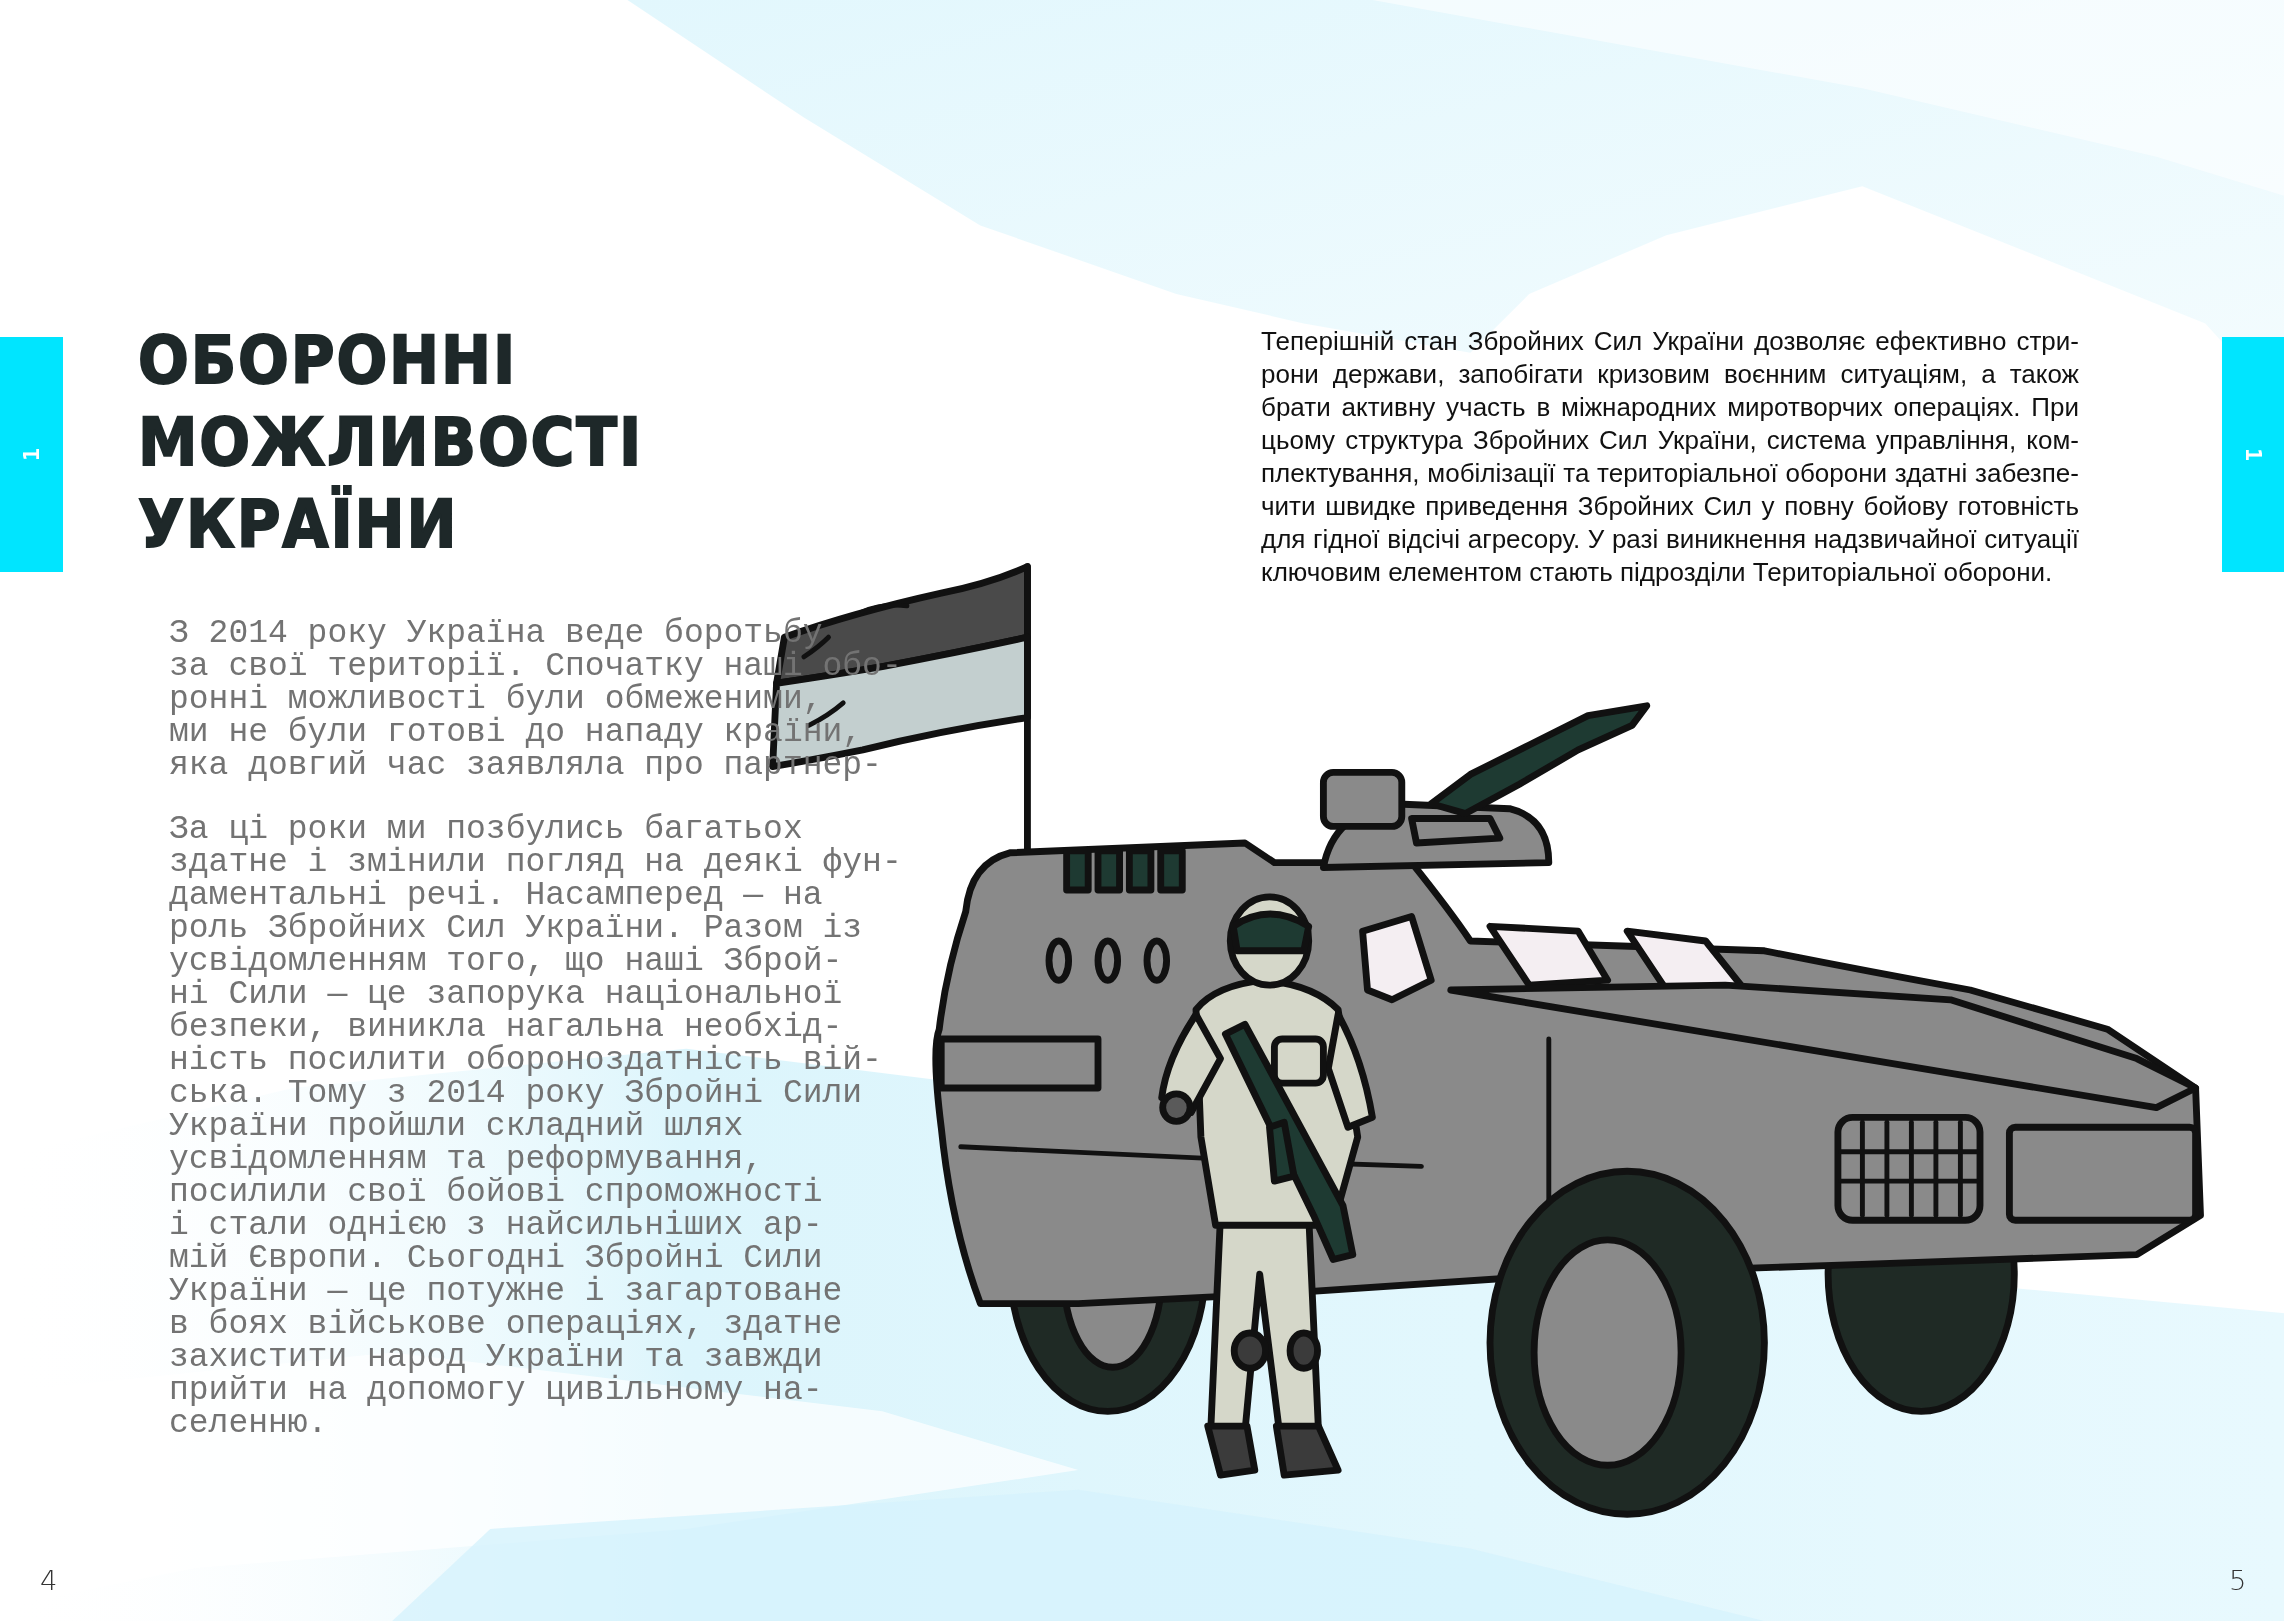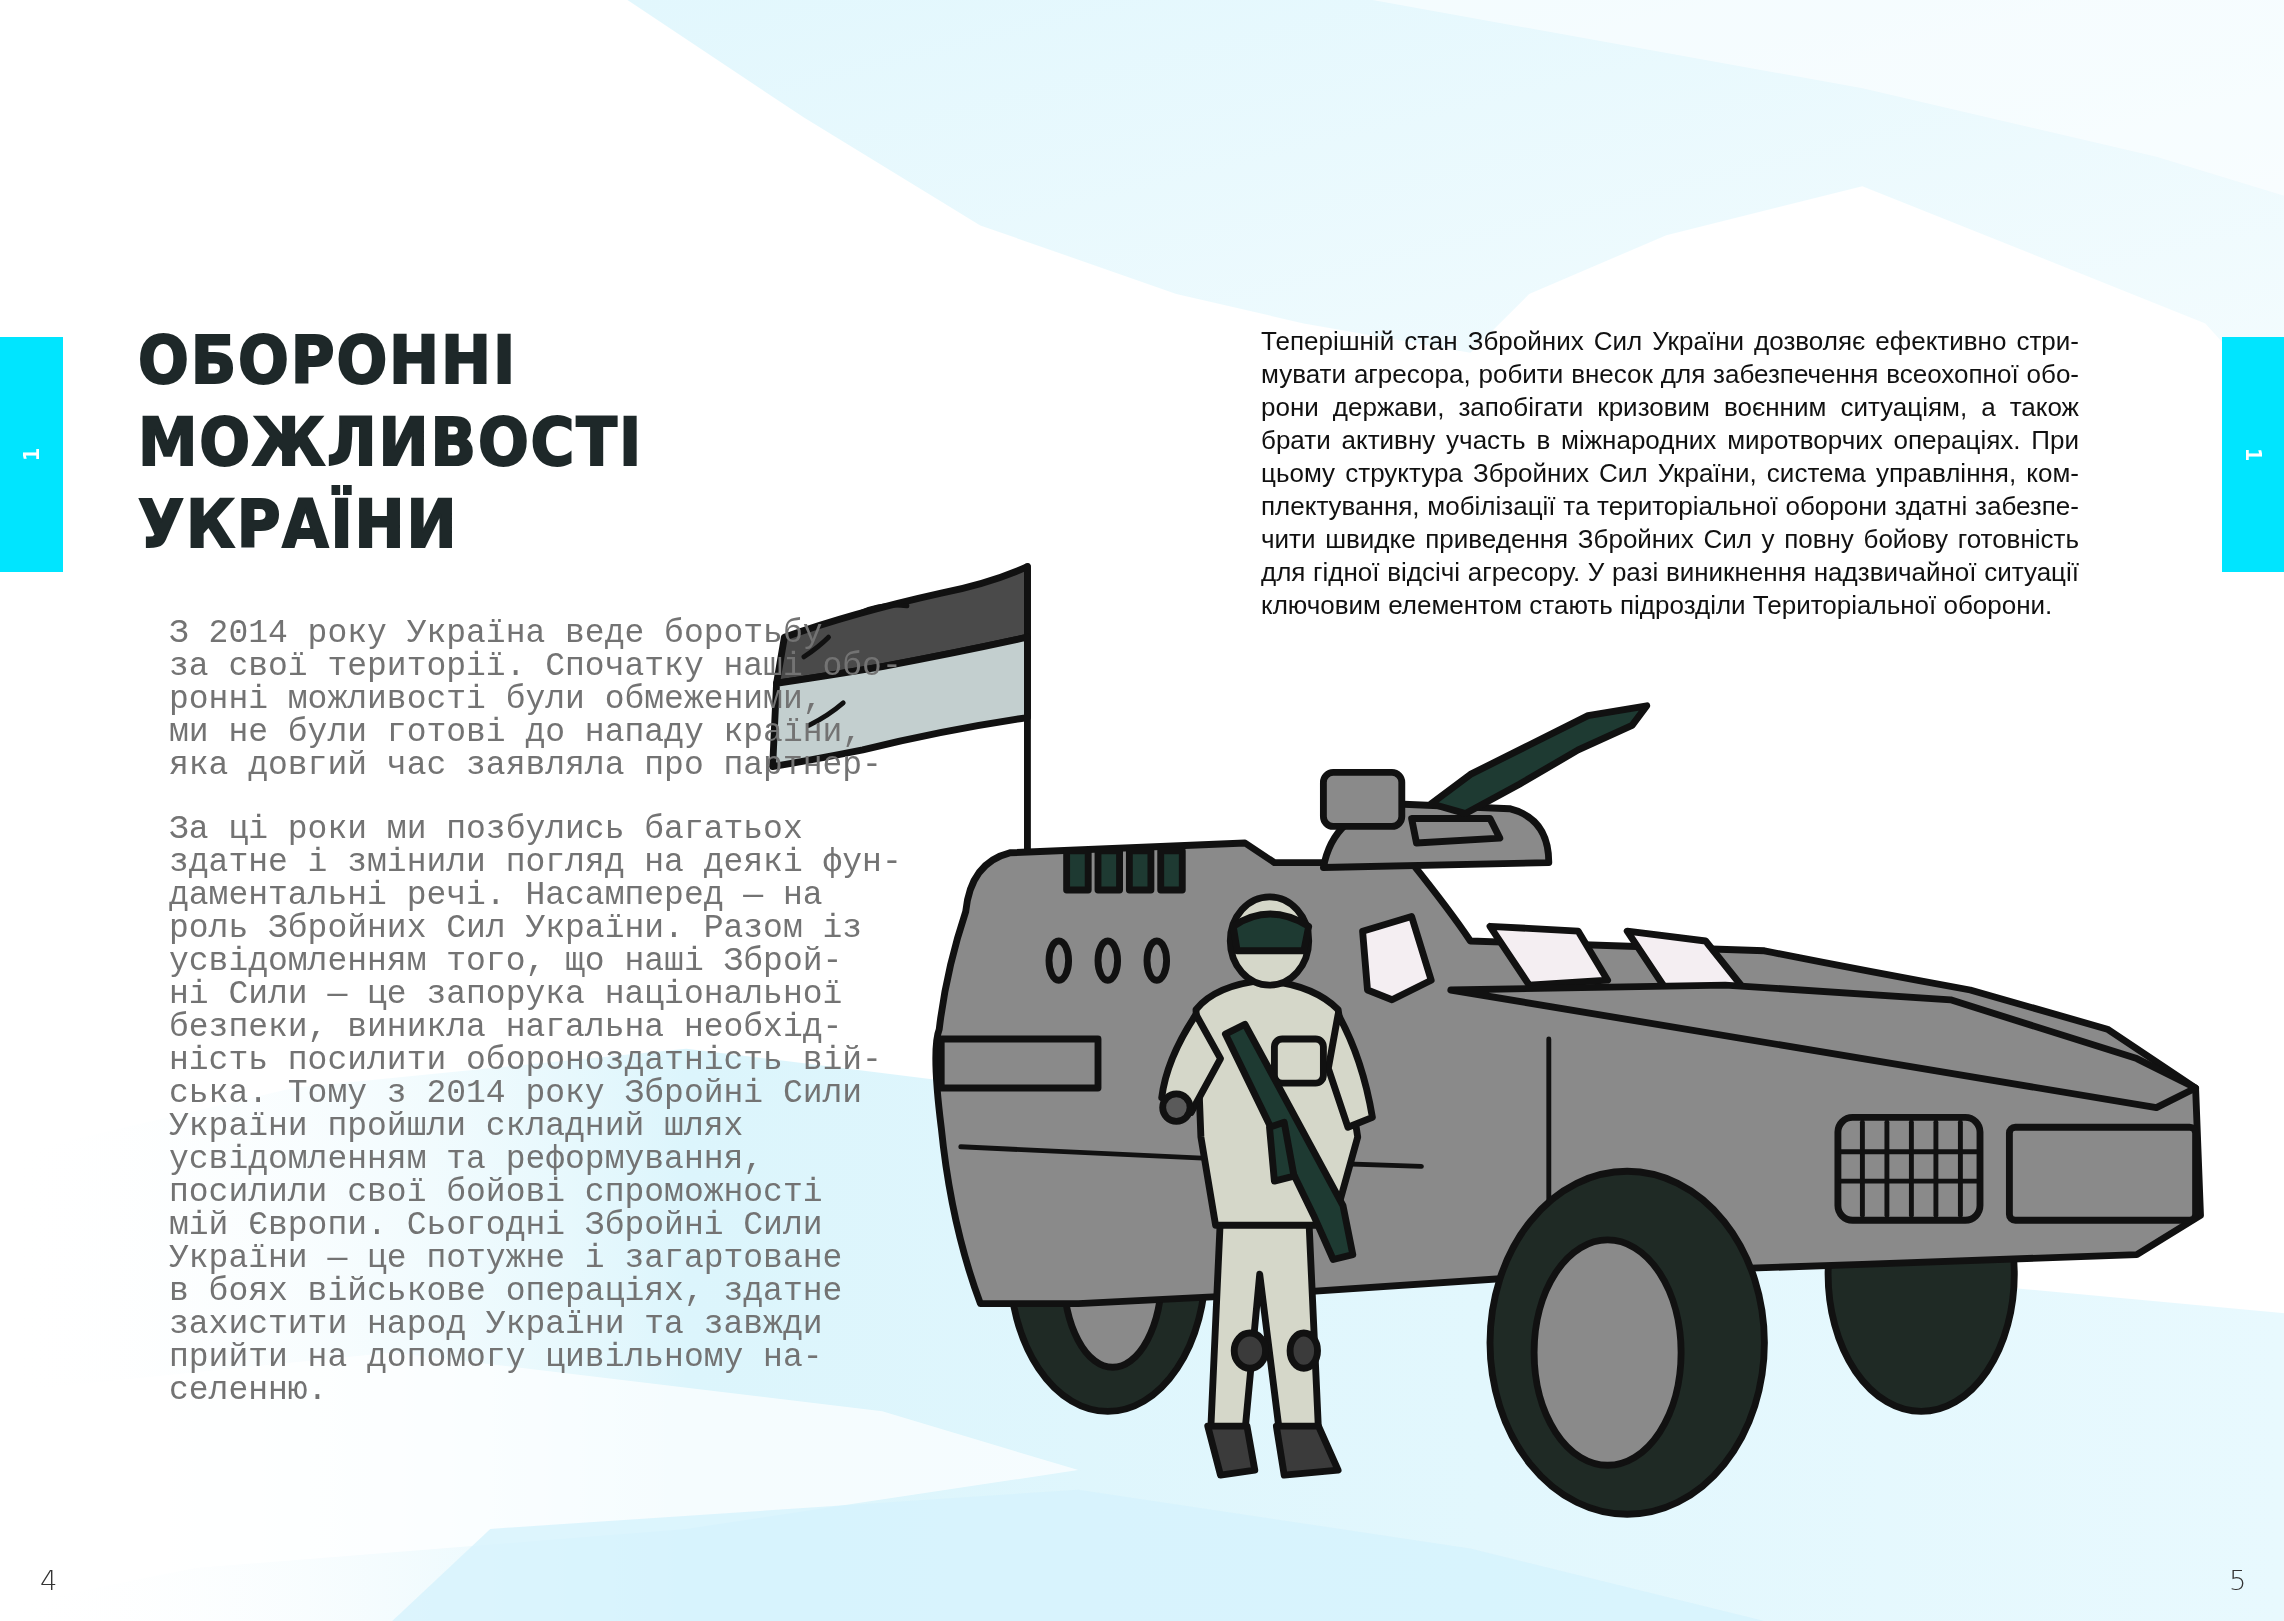--- a/index.html
+++ b/index.html
@@ -73,33 +73,33 @@
     <span class="line">даментальні речі. Насамперед — на</span>
     <span class="line">роль Збройних Сил України. Разом із</span>
     <span class="line">усвідомленням того, що наші Зброй-</span>
     <span class="line">ні Сили — це запорука національної</span>
     <span class="line">безпеки, виникла нагальна необхід-</span>
     <span class="line">ність посилити обороноздатність вій-</span>
     <span class="line">ська. Тому з 2014 року Збройні Сили</span>
     <span class="line">України пройшли складний шлях</span>
     <span class="line">усвідомленням та реформування,</span>
     <span class="line">посилили свої бойові спроможності</span>
+    <span class="line">і стали однією з найсильніших ар-</span>
     <span class="line">мій Європи. Сьогодні Збройні Сили</span>
     <span class="line">України — це потужне і загартоване</span>
     <span class="line">в боях військове операціях, здатне</span>
     <span class="line">захистити народ України та завжди</span>
     <span class="line">прийти на допомогу цивільному на-</span>
     <span class="line last">селенню.</span>
   </p>
 </div>
 
 <div class="body-right">
   <p>
     <span class="line" style="text-indent:29px">Теперішній стан Збройних Сил України дозволяє ефективно стри-</span>
-    <span class="line">мувати агресора, робити внесок для забезпечення всеохопної обо-</span>
     <span class="line">рони держави, запобігати кризовим воєнним ситуаціям, а також</span>
     <span class="line">брати активну участь в міжнародних миротворчих операціях. При</span>
     <span class="line">цьому структура Збройних Сил України, система управління, ком-</span>
     <span class="line">плектування, мобілізації та територіальної оборони здатні забезпе-</span>
     <span class="line">чити швидке приведення Збройних Сил у повну бойову готовність</span>
     <span class="line">для гідної відсічі агресору. У разі виникнення надзвичайної ситуації</span>
     <span class="line last">ключовим елементом стають підрозділи Територіальної оборони.</span>
   </p>
 </div>
 

